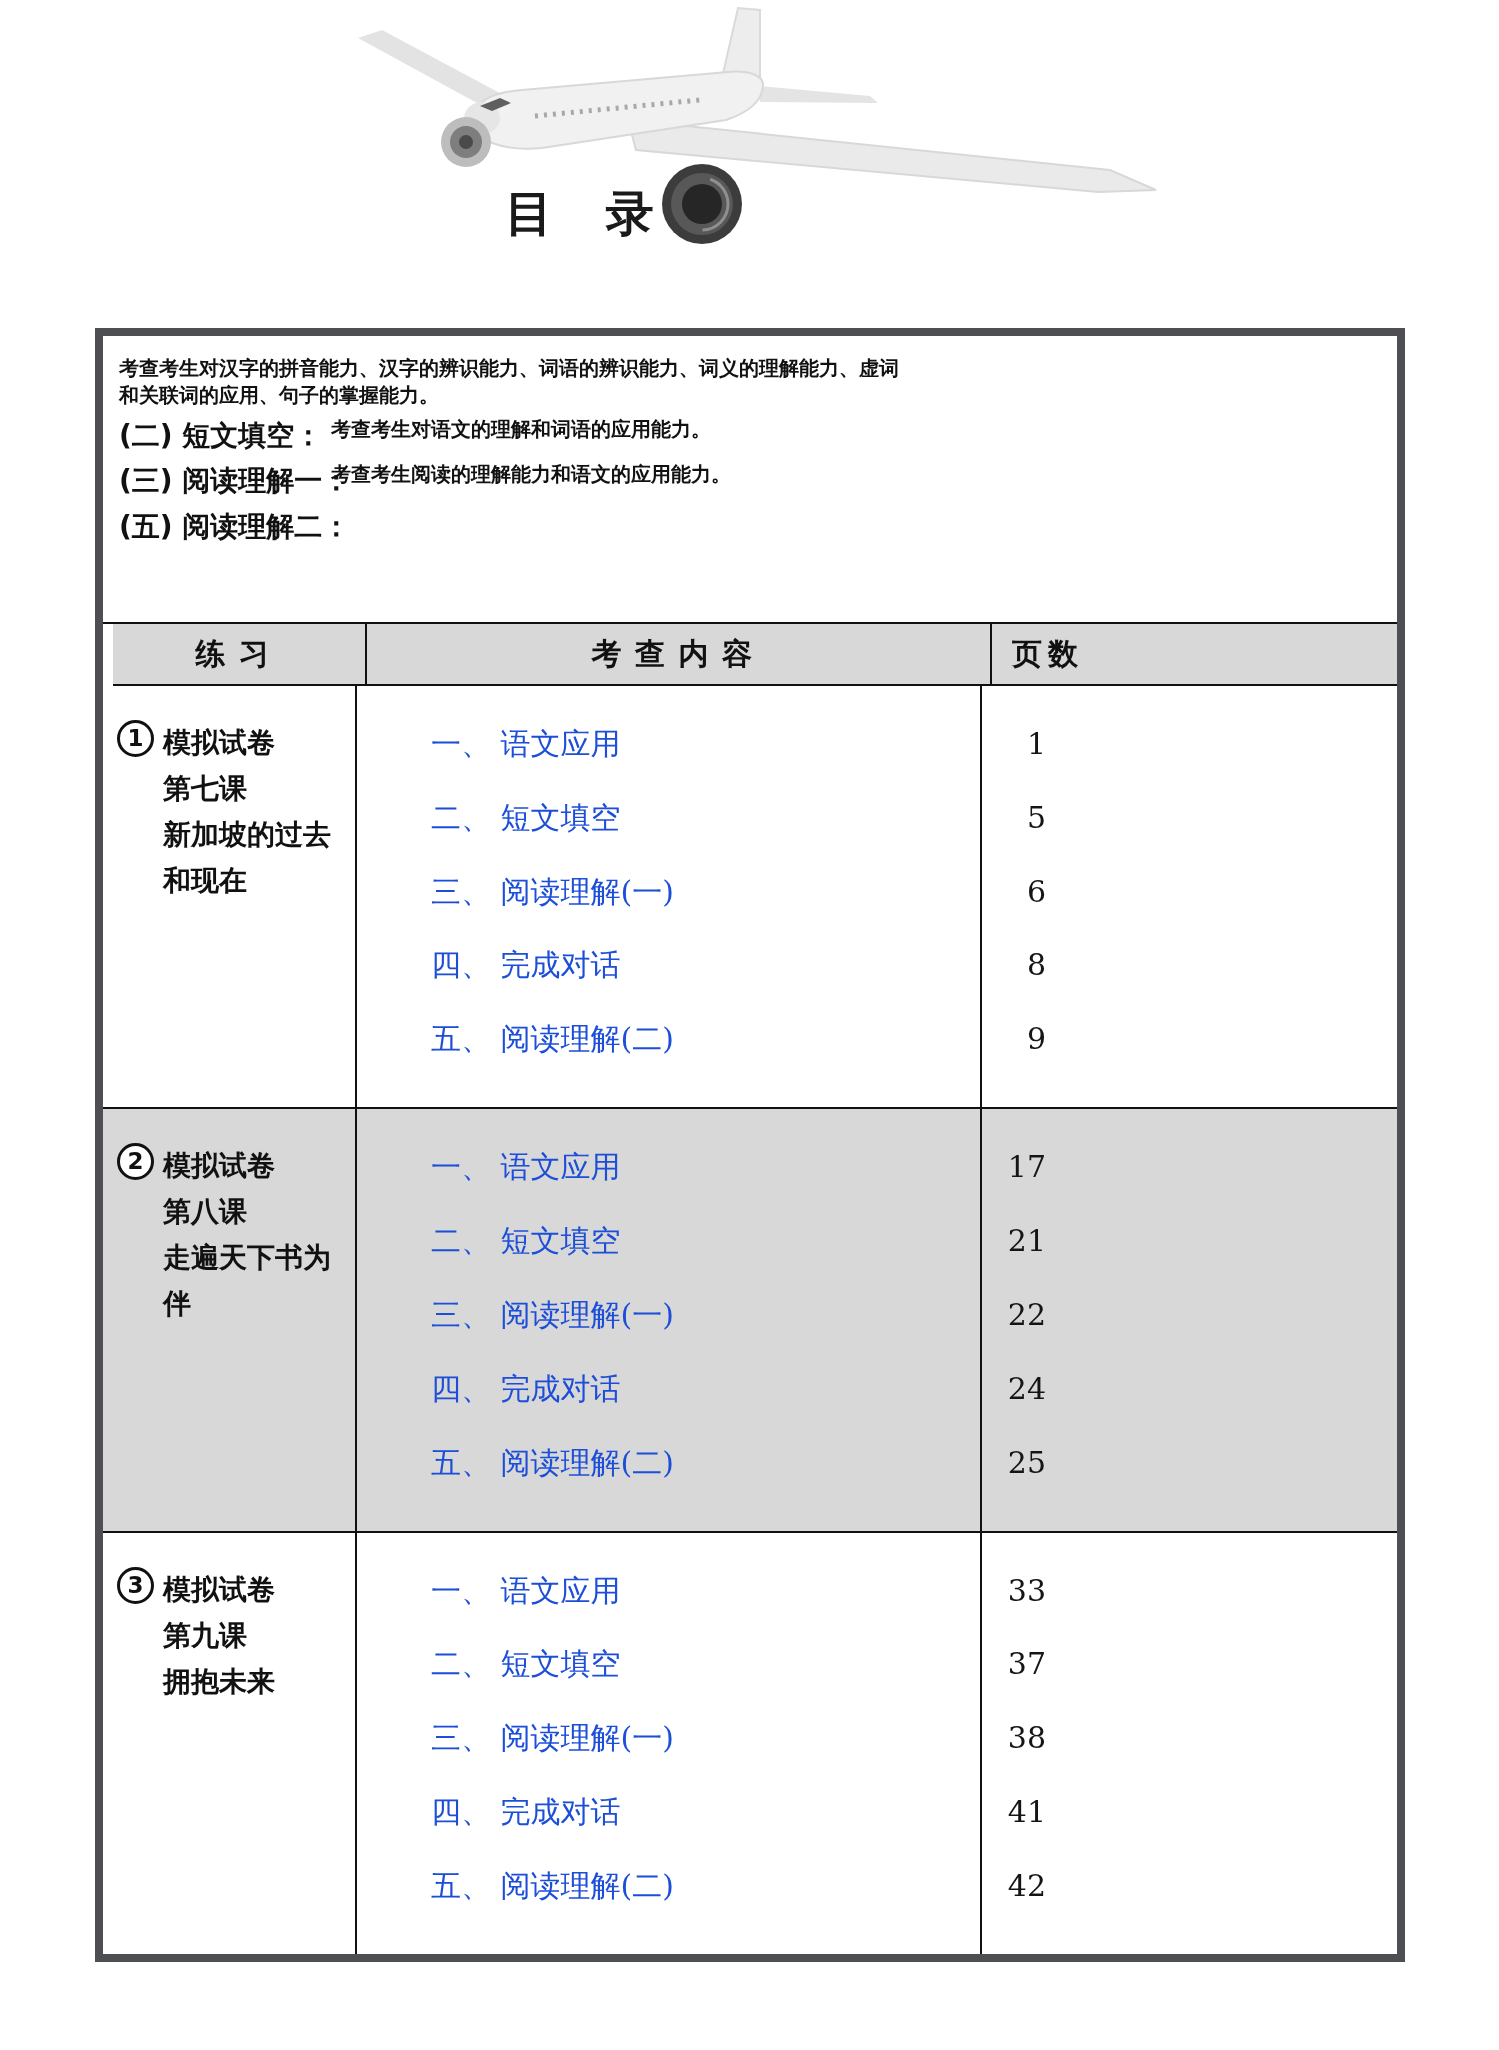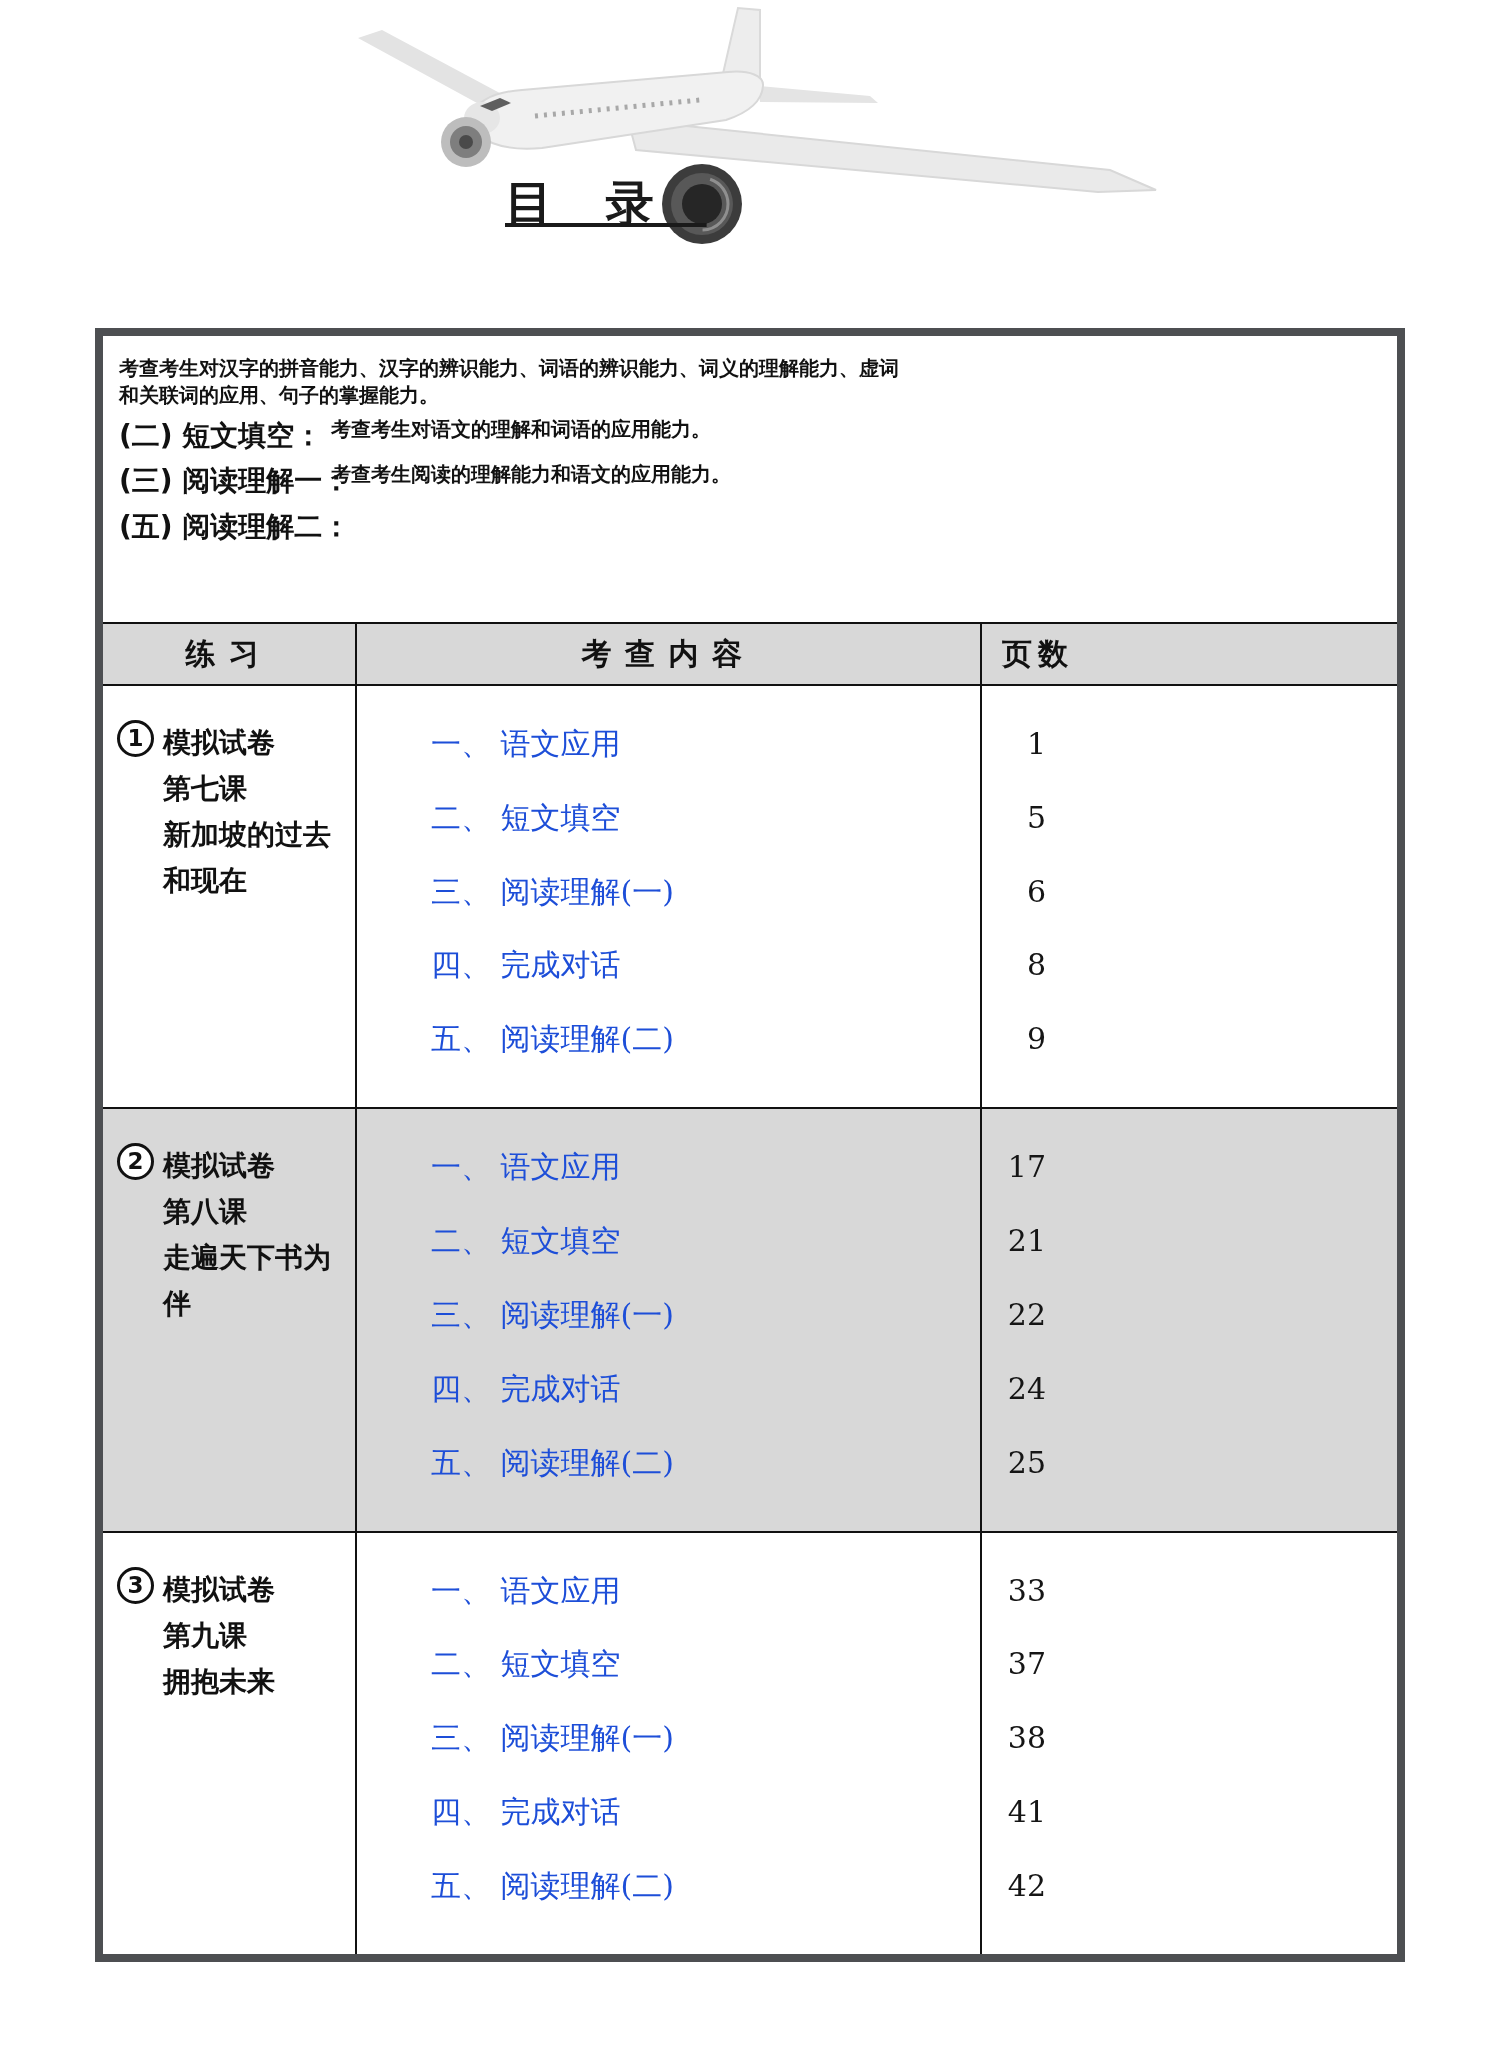--- a/index.html
+++ b/index.html
@@ -10,24 +10,23 @@
     overflow:hidden;
     font-family:"DejaVu Sans","Liberation Sans",sans-serif;
     color:#111;
   }
 
   
   .plane-wrap{position:absolute;left:330px;top:0;width:830px;height:245px;z-index:0;}
 
   
   .page-title{
-    position:absolute;left:505px;top:172px;z-index:2;
+    position:absolute;left:505px;top:182px;z-index:2;
     font-size:48px;font-weight:bold;letter-spacing:1.1em;color:#1a1a1a;
     white-space:nowrap;
-    text-decoration:underline;
   }
 
   
   .toc-box{
     position:absolute;left:95px;top:328px;
     width:1294px;height:1618px;
     border:8px solid #4d4f52;
     background:#ffffff;z-index:1;
     box-sizing:content-box;
   }
@@ -35,21 +34,21 @@
   
   .legend{height:286px;box-sizing:border-box;padding:20px 18px 0 16px;overflow:hidden;}
   .lg-row{display:flex;margin-bottom:7px;}
   .lg-label{flex:none;width:212px;font-size:28px;font-weight:bold;line-height:1.36;white-space:nowrap;}
   .lg-desc{width:790px;font-size:20px;font-weight:bold;line-height:1.36;font-family:Liberation Mono, monospace;}
 
   
   .toc-table{height:1332px;display:flex;flex-direction:column;box-sizing:border-box;border-top:2px solid #111;}
   .thead{
     height:62px;flex:none;display:flex;align-items:flex-start;
-    background:#d8d8d8;border-bottom:2px solid #111;box-sizing:border-box;
+    background:#d8d8d8;border-bottom:2px solid #111;box-sizing:border-box;margin-left:10px;
   }
   .th{font-size:30px;font-weight:bold;text-align:center;letter-spacing:0.45em;box-sizing:border-box;}
   .th-ex{width:254px;border-right:2px solid #111;height:100%;line-height:60px;}
   .th-content{width:625px;border-right:2px solid #111;height:100%;line-height:60px;}
   .th-pages{flex:1;height:100%;line-height:60px;text-align:left;}
   .th-pages span{display:inline-block;margin-left:10px;width:92px;text-align:center;letter-spacing:0.2em;}
 
   .tbody{flex:1;display:flex;flex-direction:column;}
   .section{flex:1;display:flex;box-sizing:border-box;}
   .section + .section{border-top:2px solid #111;}

